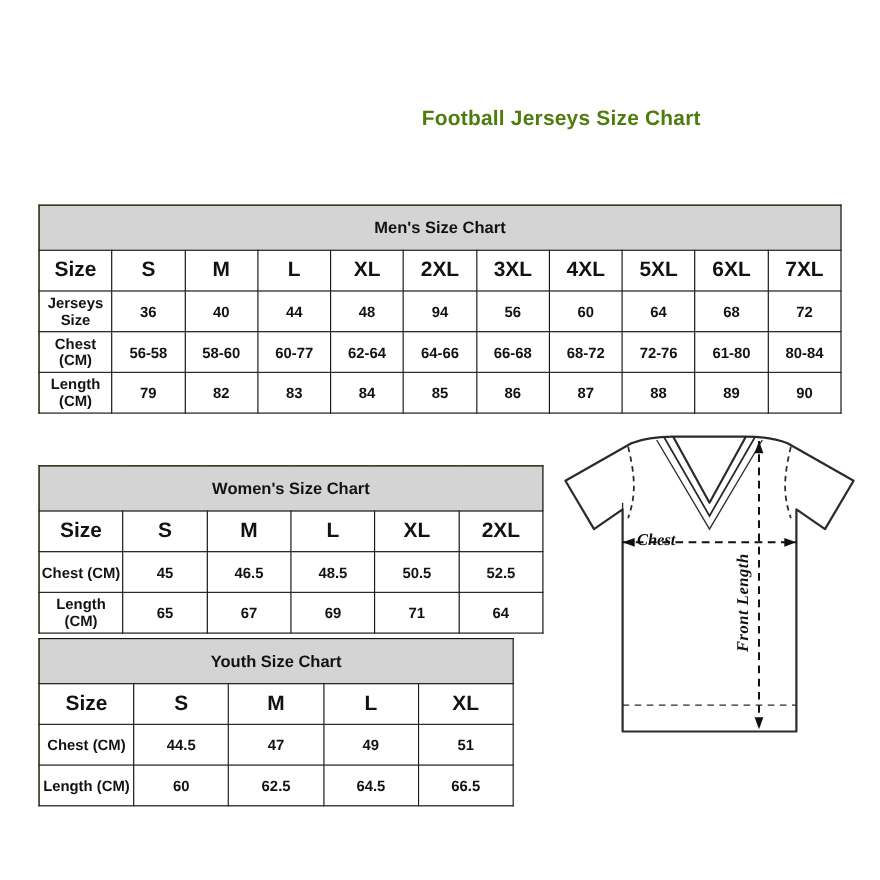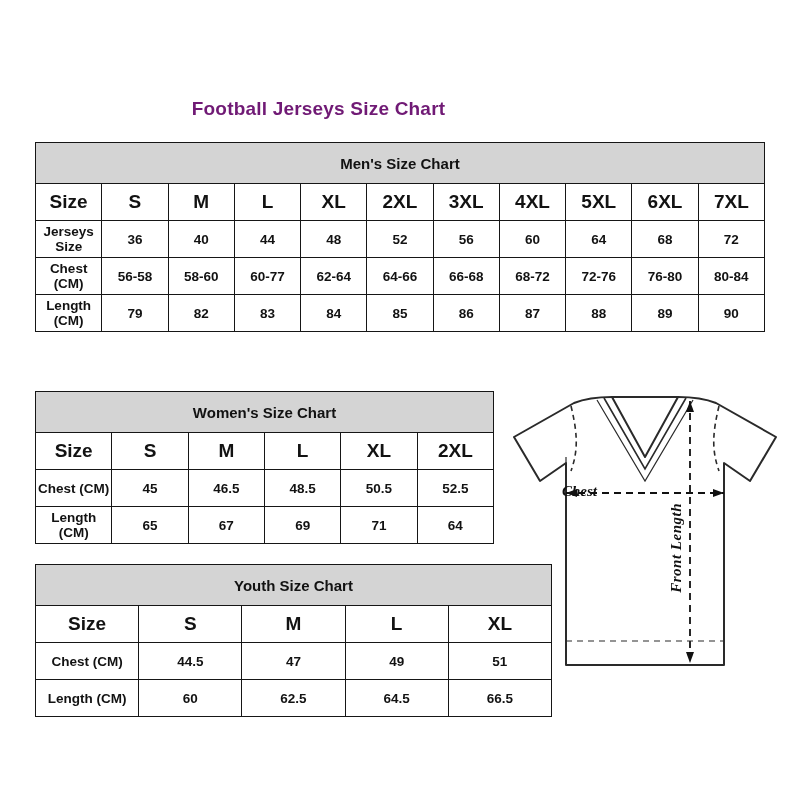--- a/index.html
+++ b/index.html
@@ -18,31 +18,32 @@
   .page {
     position: relative;
     width: 800px;
     height: 800px;
   }
   .chart-title {
     position: absolute;
     top: 98px;
     left: 0;
     width: 637px;
-    text-align: center;
+    text-align: right;
     font-size: 19px;
     font-weight: bold;
     letter-spacing: 0.2px;
-    color: #701a75;
+    color: #4d7c0f;
   }
   table.size-table {
     border-collapse: collapse;
     table-layout: fixed;
     position: absolute;
     background: #4d7c0f;
+    margin-top: 44px;
   }
   table.size-table td, table.size-table th {
     border: 1px solid #161616;
     text-align: center;
     vertical-align: middle;
     font-size: 13.5px;
     font-weight: bold;
     color: #121212;
     padding: 0;
     height: 36px;
@@ -60,26 +61,26 @@
   td.rowlabel {
     font-size: 13px;
   }
 
   
   #mens-table { left: 35px; top: 142px; width: 730px; }
   #mens-table td.rowlabel { width: 118px; }
   #mens-table td.datacell { width: 61px; }
 
   
-  #womens-table { left: 35px; top: 391px; width: 459px; }
+  #womens-table { left: 35px; top: 379px; width: 459px; }
   #womens-table td.rowlabel { width: 113px; }
   #womens-table td.datacell { width: 69px; }
 
   
-  #youth-table { left: 35px; top: 564px; width: 517px; }
+  #youth-table { left: 35px; top: 536px; width: 432px; }
   #youth-table td.rowlabel { width: 113px; }
   #youth-table td.datacell { width: 86px; }
 
   
   #shirt-figure {
     position: absolute;
     left: 500px;
     top: 395px;
     width: 290px;
     height: 300px;
@@ -89,21 +90,21 @@
   }
   .dim-label {
     position: absolute;
     font-style: italic;
     font-weight: bold;
     font-size: 15px;
     color: #111;
     font-family: "Liberation Serif", serif;
   }
   #chest-label {
-    left: 62px;
+    left: 79px;
     top: 88px;
   }
   #front-length-label {
     left: 168px;
     top: 108px;
     writing-mode: vertical-rl;
     text-orientation: mixed;
     transform: rotate(180deg);
     letter-spacing: 0.5px;
   }
@@ -132,38 +133,38 @@
         <td class="datacell">5XL</td>
         <td class="datacell">6XL</td>
         <td class="datacell">7XL</td>
       </tr>
       <tr>
         <td class="rowlabel">Jerseys Size</td>
         <td class="datacell">36</td>
         <td class="datacell">40</td>
         <td class="datacell">44</td>
         <td class="datacell">48</td>
-        <td class="datacell">52</td>
+        <td class="datacell">94</td>
         <td class="datacell">56</td>
         <td class="datacell">60</td>
         <td class="datacell">64</td>
         <td class="datacell">68</td>
         <td class="datacell">72</td>
       </tr>
       <tr>
         <td class="rowlabel">Chest (CM)</td>
         <td class="datacell">56-58</td>
         <td class="datacell">58-60</td>
         <td class="datacell">60-77</td>
         <td class="datacell">62-64</td>
         <td class="datacell">64-66</td>
         <td class="datacell">66-68</td>
         <td class="datacell">68-72</td>
         <td class="datacell">72-76</td>
-        <td class="datacell">76-80</td>
+        <td class="datacell">61-80</td>
         <td class="datacell">80-84</td>
       </tr>
       <tr>
         <td class="rowlabel">Length (CM)</td>
         <td class="datacell">79</td>
         <td class="datacell">82</td>
         <td class="datacell">83</td>
         <td class="datacell">84</td>
         <td class="datacell">85</td>
         <td class="datacell">86</td>

